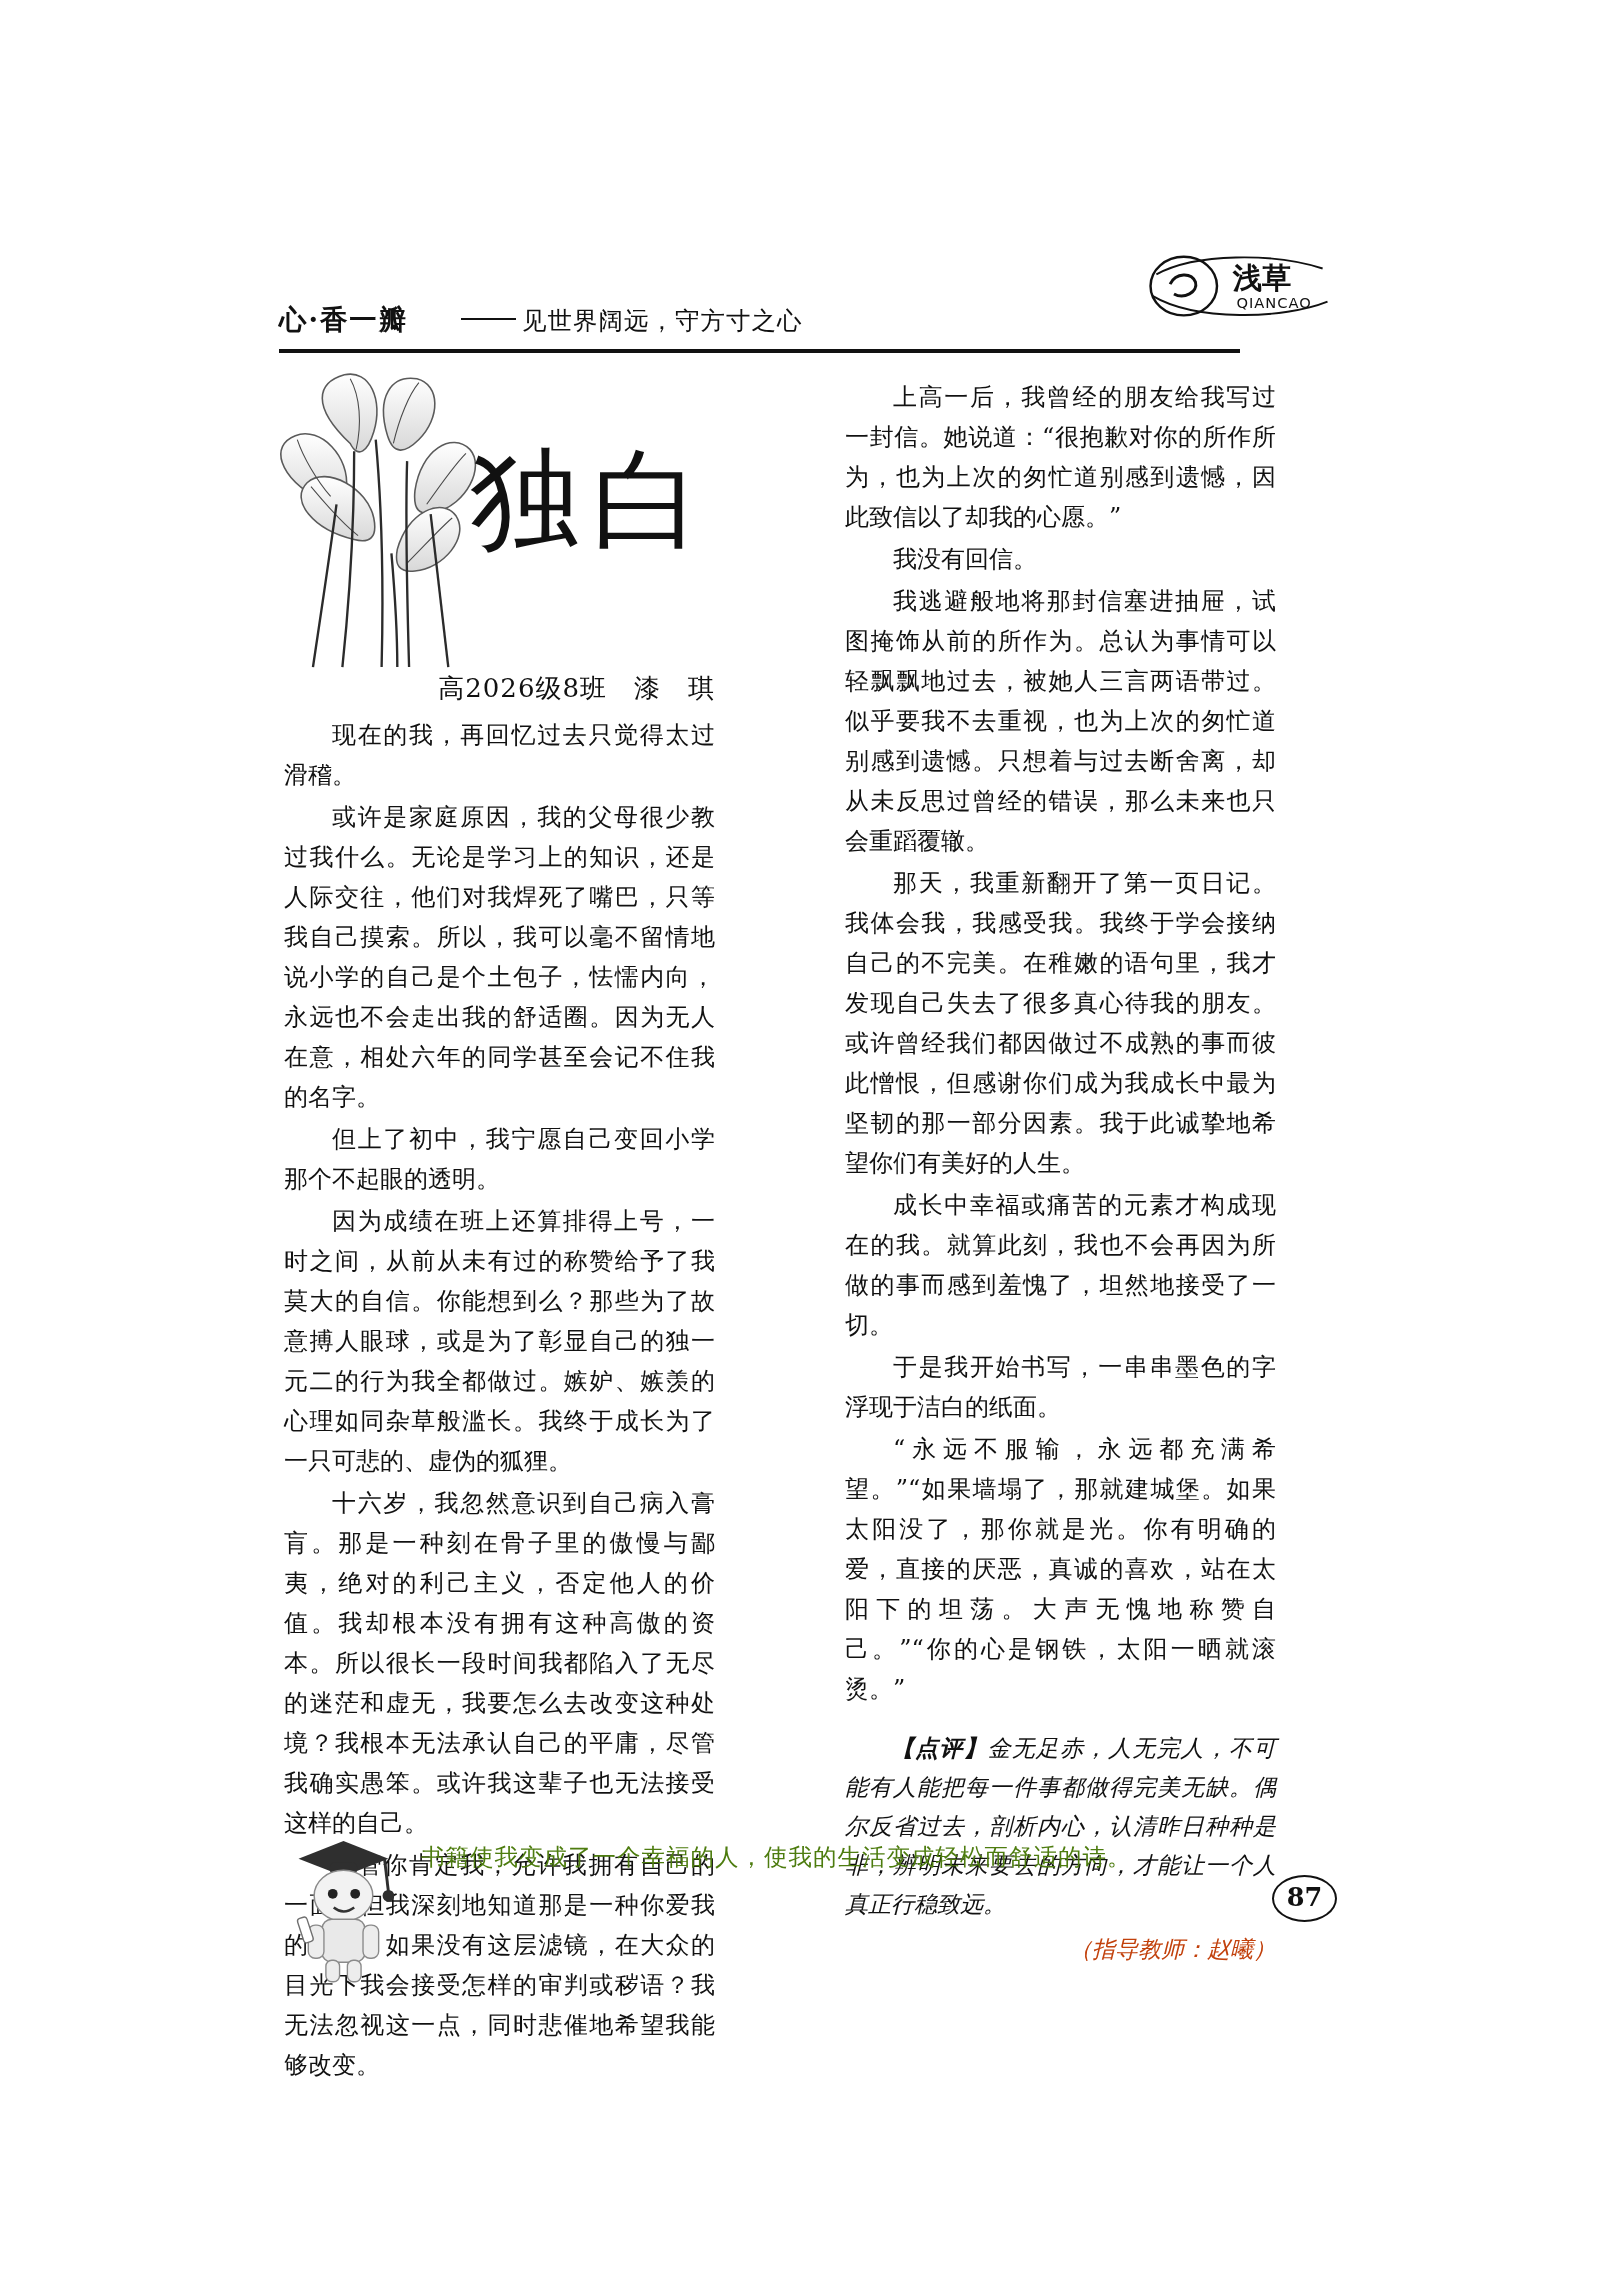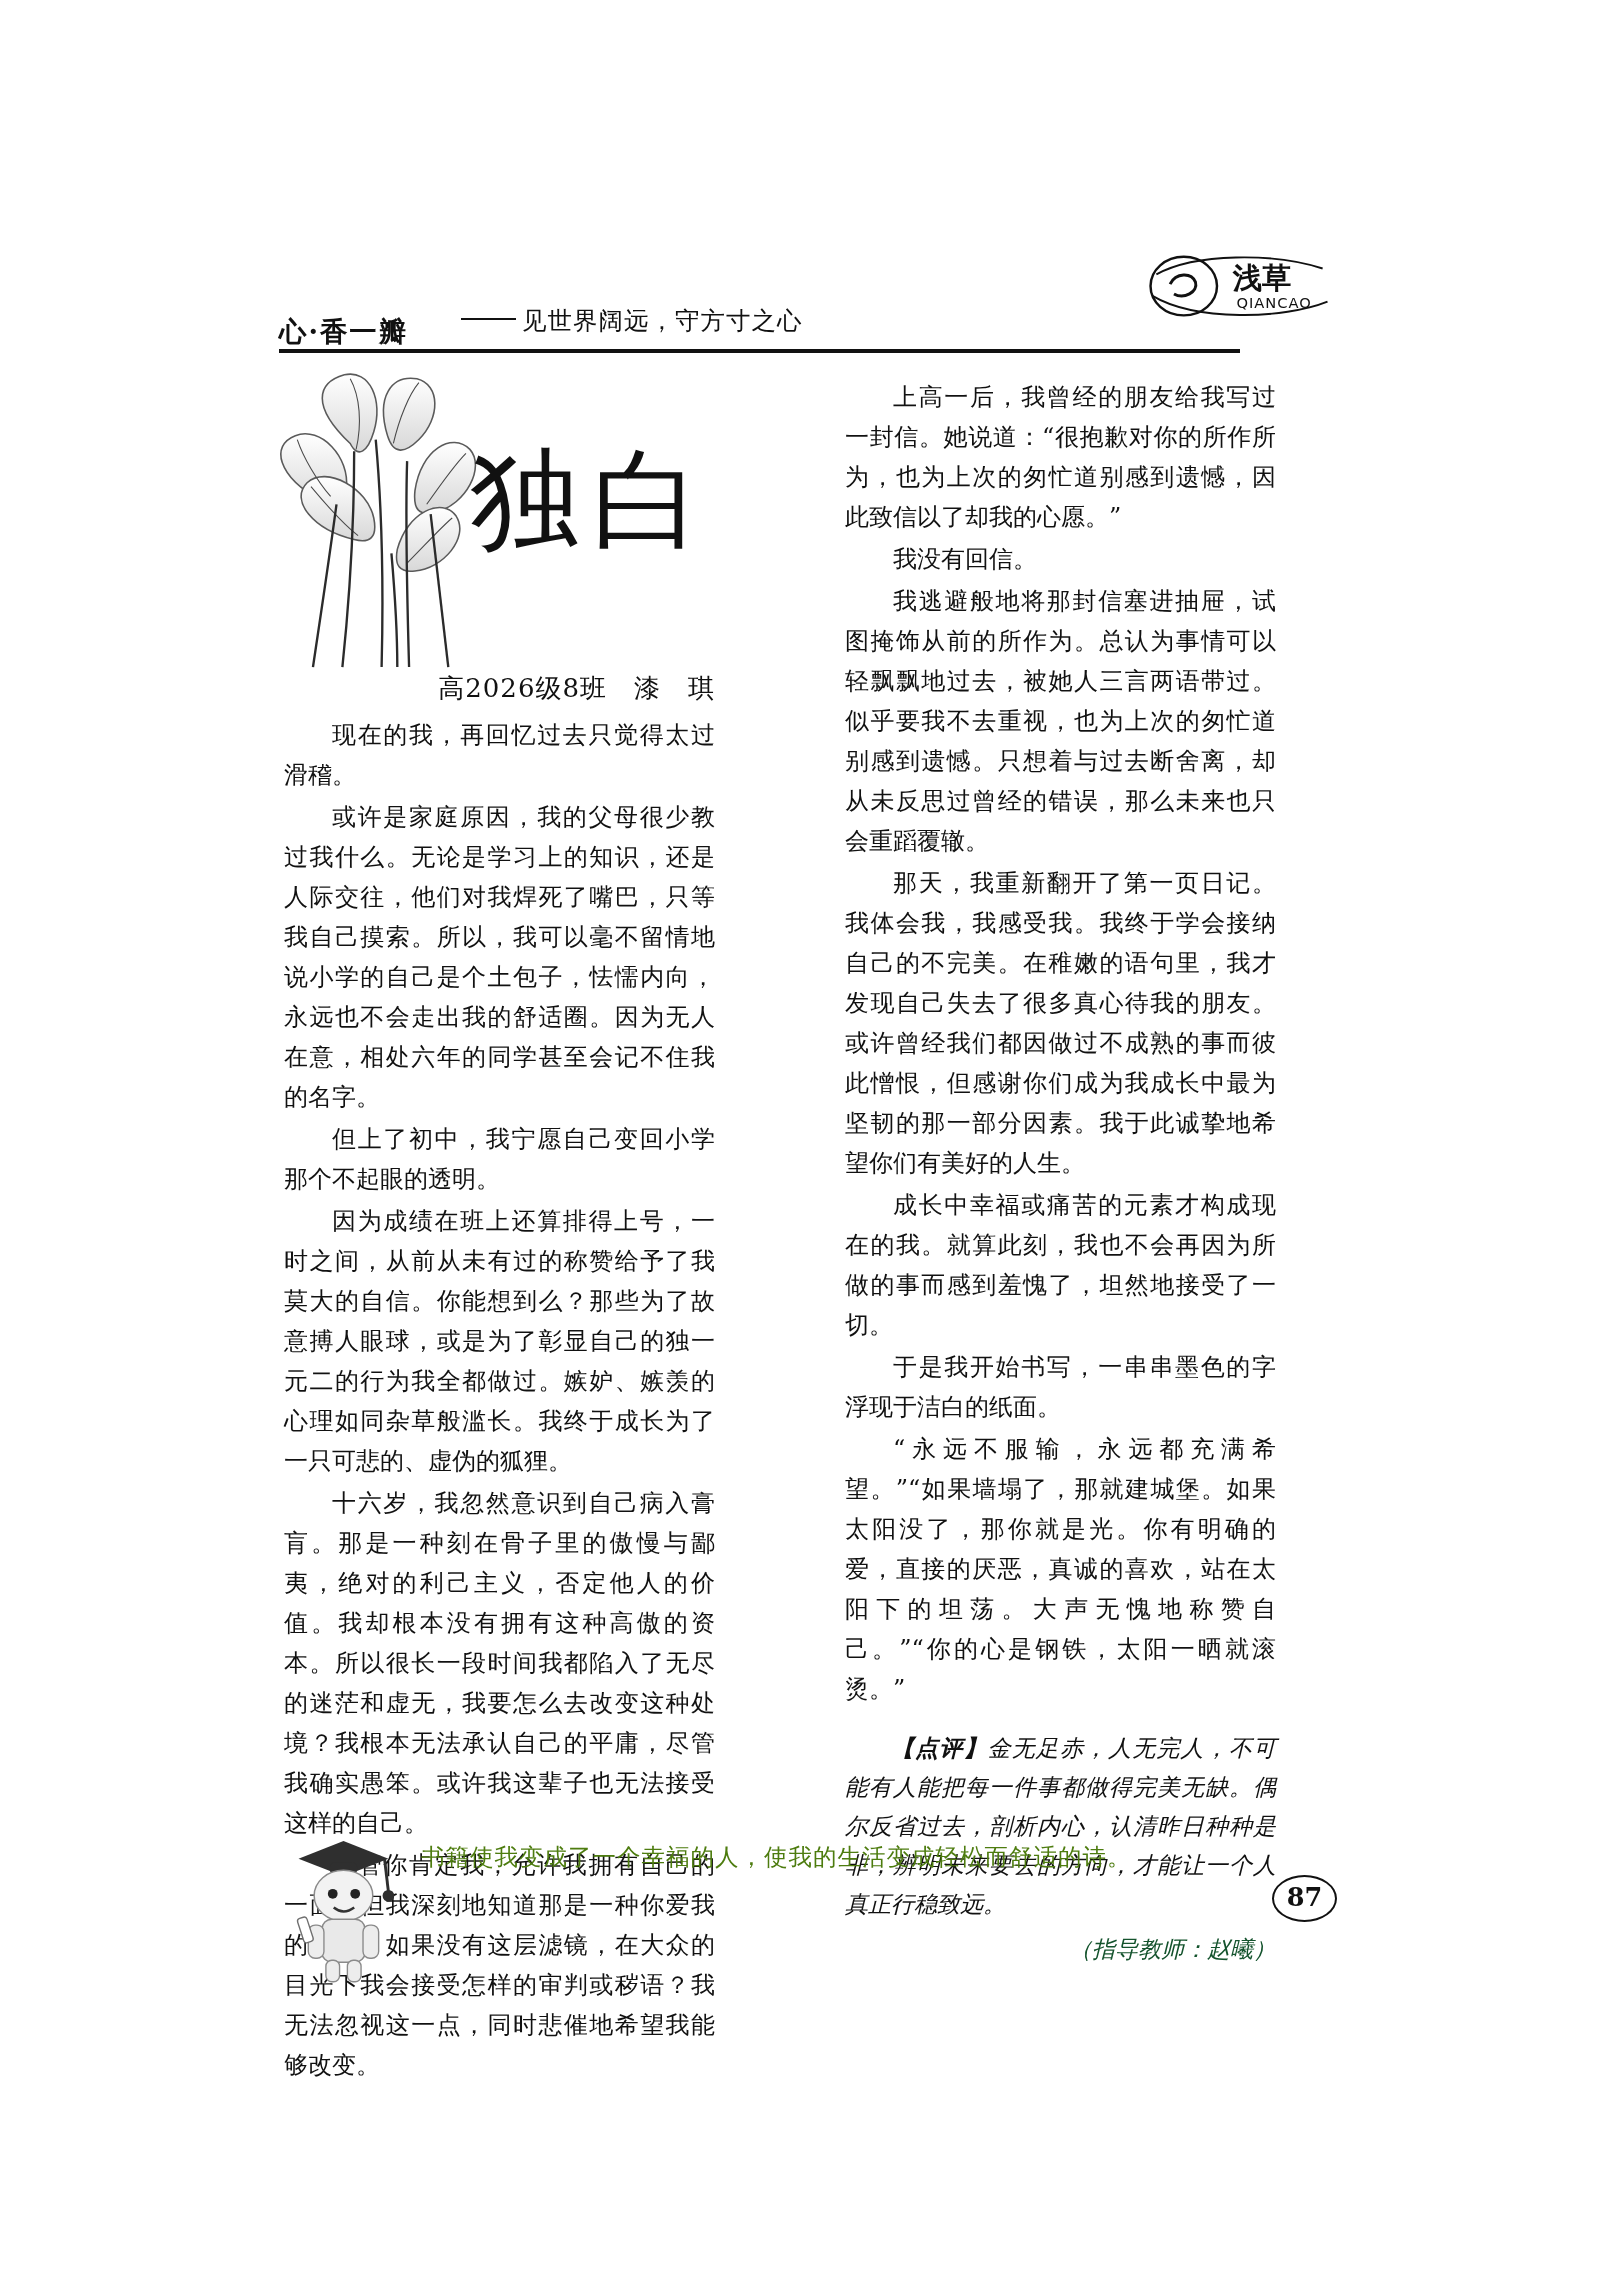--- a/index.html
+++ b/index.html
@@ -34,21 +34,20 @@
   .header-title {
     position: absolute;
     left: 0;
     top: 7.8px;
     font-size: 27.4px;
     font-weight: bold;
     letter-spacing: 2px;
     color: #111;
     white-space: nowrap;
     font-family: "DejaVu Serif", "Liberation Serif", serif;
-    margin-top: 12px;
   }
   .header-dash {
     position: absolute;
     left: 182px;
     top: 23.5px;
     width: 55px;
     height: 2.9px;
     background: #111;
   }
   .header-sub {
@@ -147,21 +146,21 @@
     font-style: italic;
     font-family: "DejaVu Serif", "Liberation Serif", serif;
     color: #111;
   }
   .comment b { font-style: italic; font-weight: bold; }
   .teacher {
     margin-top: 9.8px;
     font-size: 23px;
     text-align: right;
     font-style: italic;
-    color: #14532d;
+    color: #c2410c;
   }
 
   
   .footer-quote {
     position: absolute;
     left: 421px;
     top: 1841px;
     font-size: 23.5px;
     letter-spacing: 1px;
     color: #4d7c0f;

